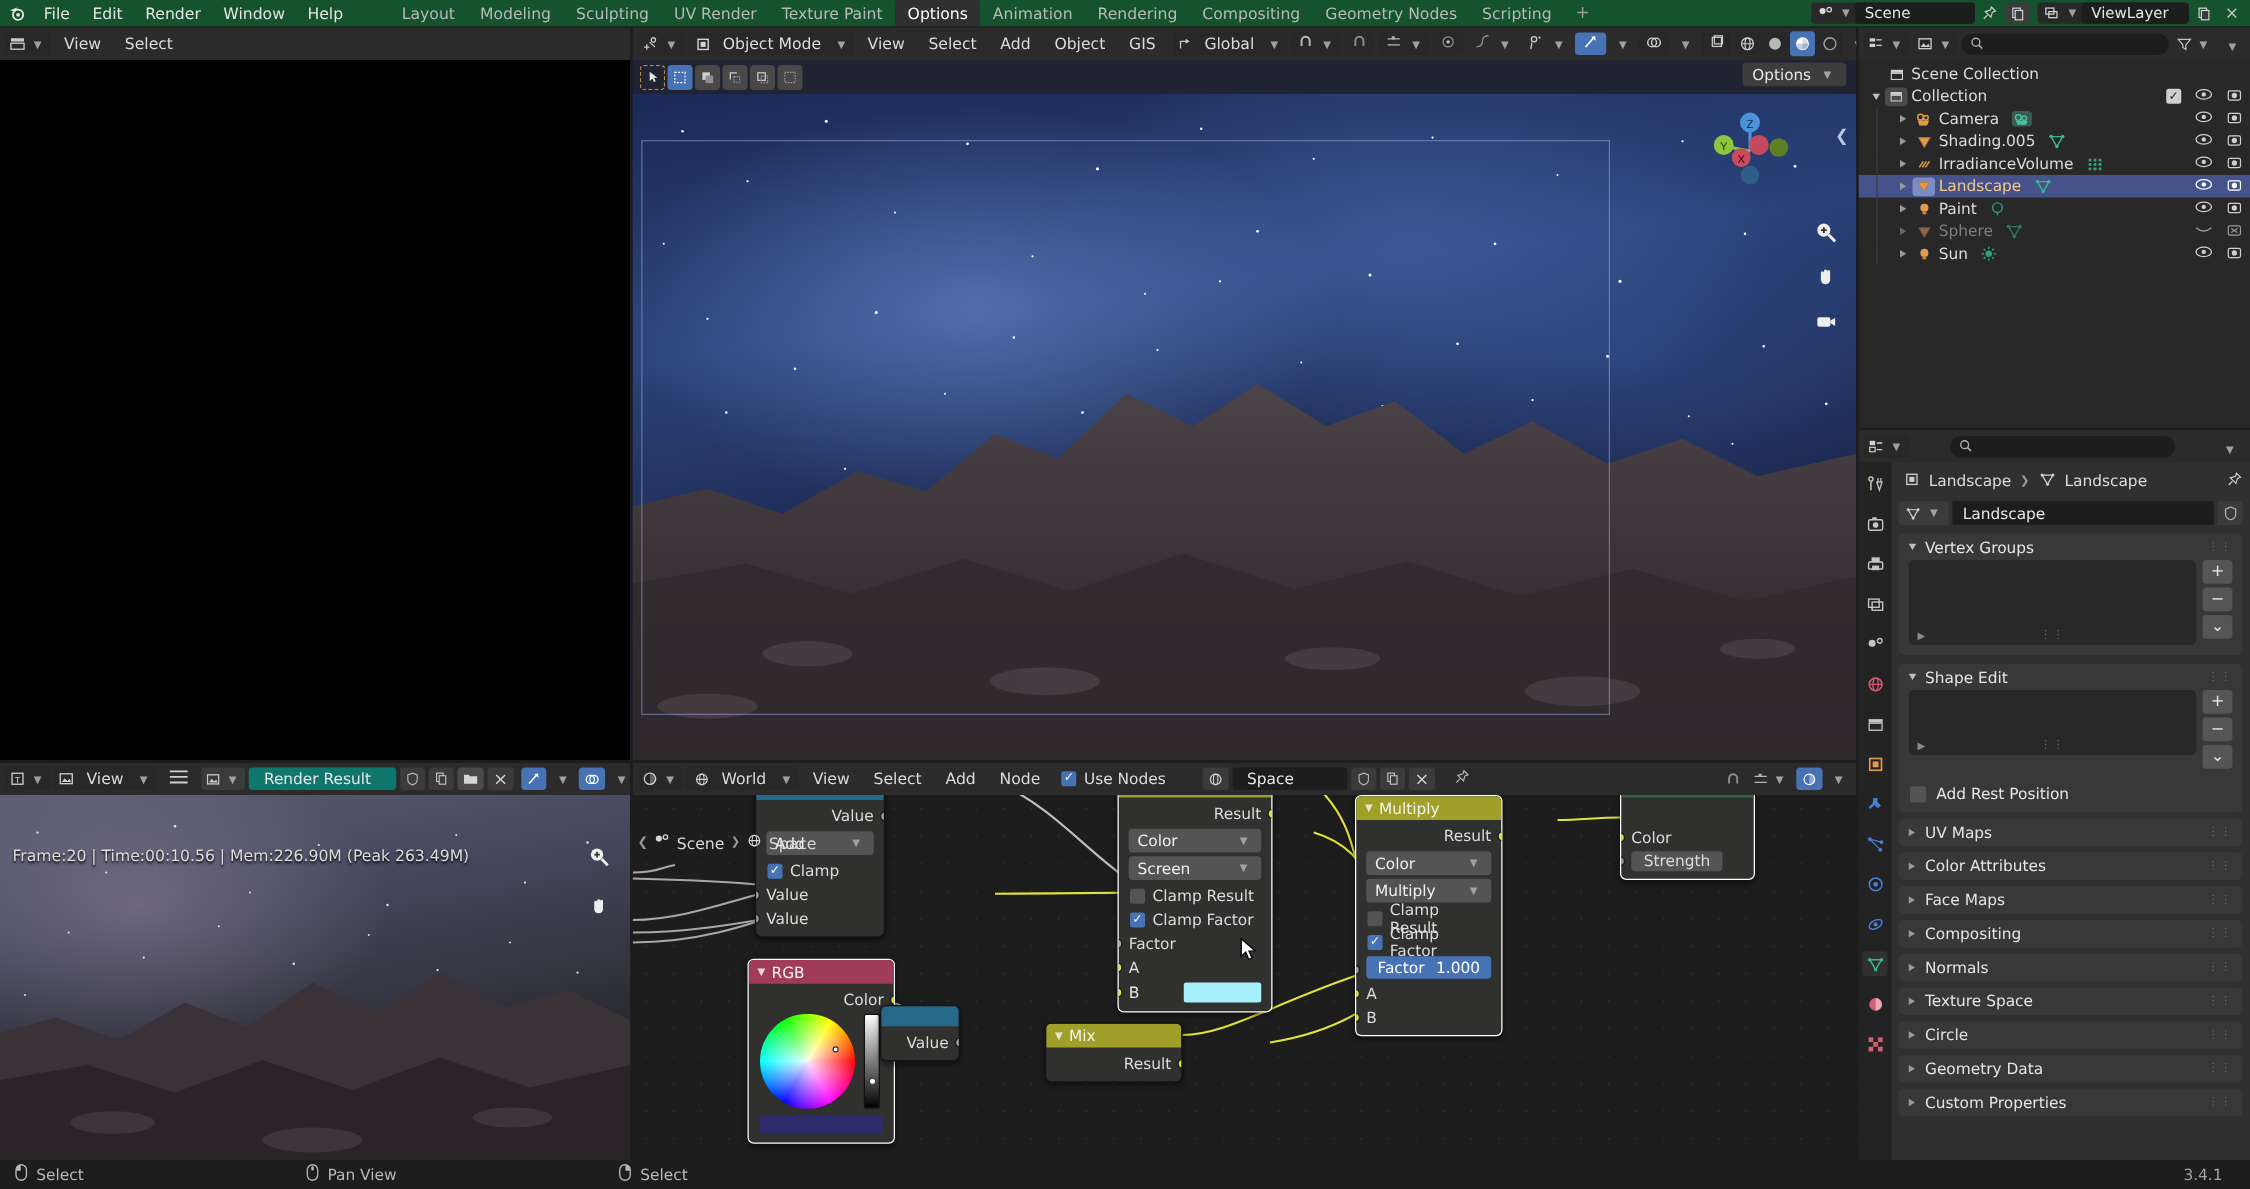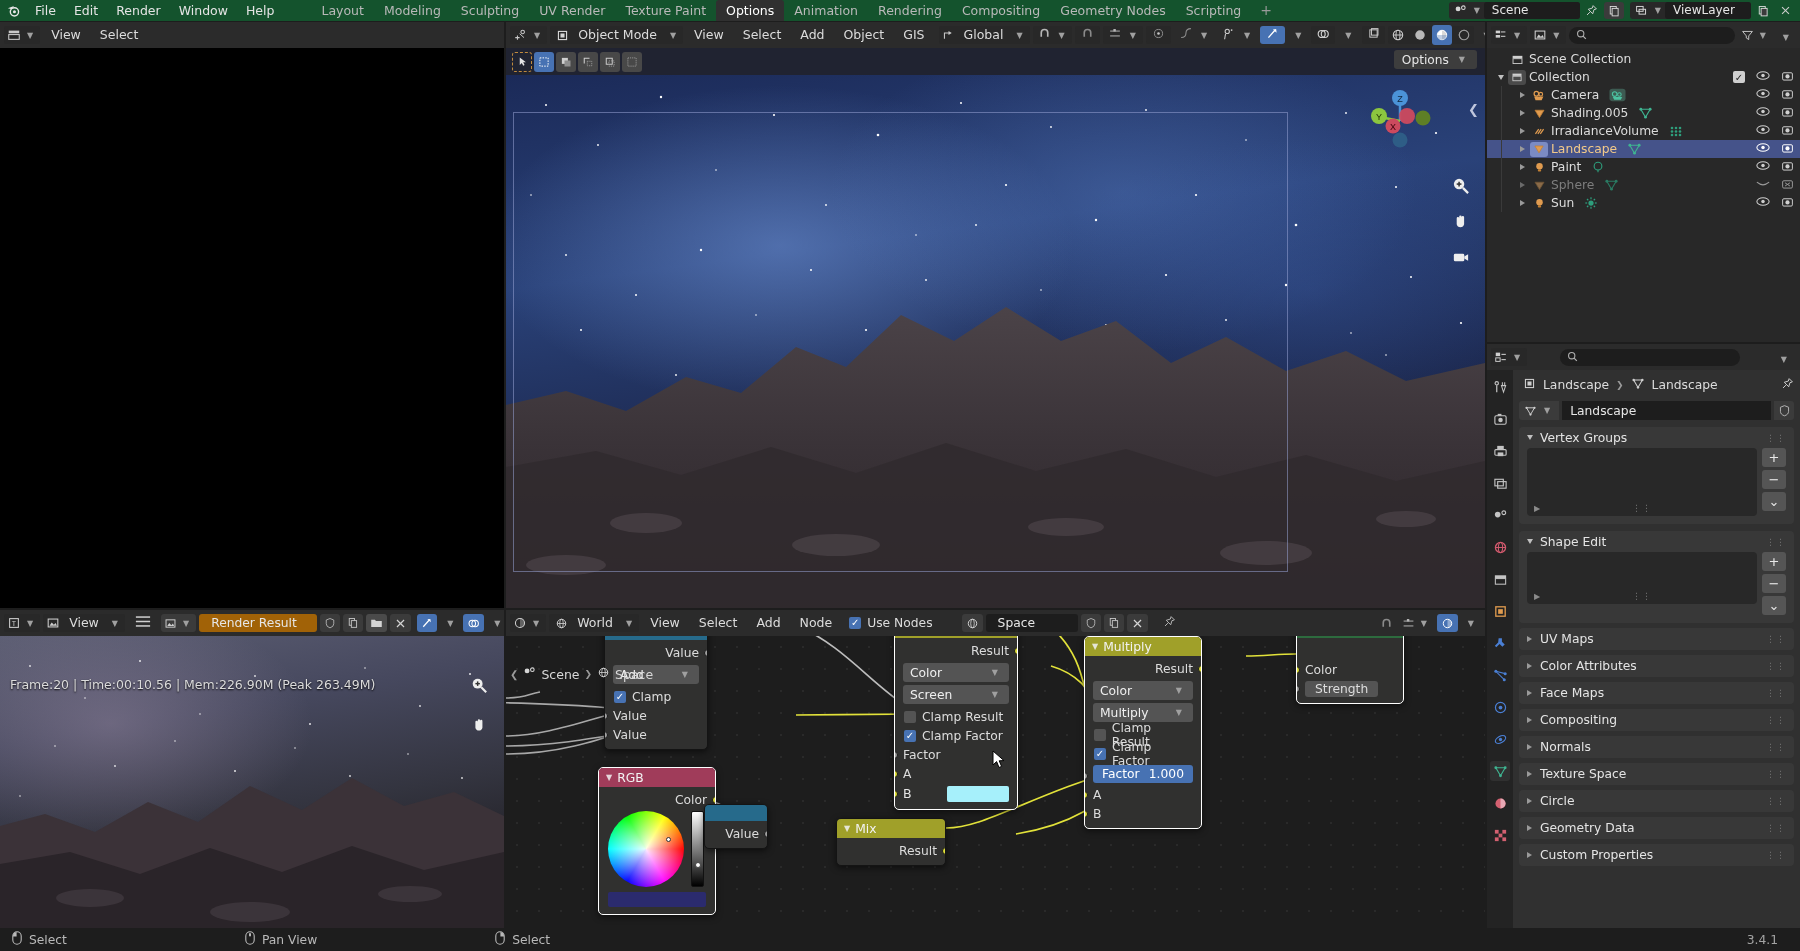--- a/index.html
+++ b/index.html
@@ -616,21 +616,21 @@
           </svg>
       </div>
       <div style="width:8px"></div>
       <div class="hd-btn" style="background:#3b3b3b">
         <svg width="13" height="13" viewBox="0 0 16 16">
             <rect x="2.5" y="3.5" width="11" height="9" fill="none" stroke="#cfcfcf" stroke-width="1.2"></rect>
             <path d="M4 11 L6.5 7.5 L9 10 L11 8 L12.5 11 Z" fill="#cfcfcf"></path>
           </svg>
         <span class="chev">▼</span>
       </div>
-      <div style="background:#a16207;height:18px;line-height:18px;padding:0 12px;border-radius:3px;font-size:12.3px;min-width:118px">Render Result</div>
+      <div style="background:#0f766e;height:18px;line-height:18px;padding:0 12px;border-radius:3px;font-size:12.3px;min-width:118px">Render Result</div>
       <div class="hd-btn" style="background:#3b3b3b;padding:0 4px">
         <svg width="12" height="12" viewBox="0 0 16 16">
             <path d="M8 2 L13 4 L13 9 Q13 13 8 14.5 Q3 13 3 9 L3 4 Z" fill="none" stroke="#b4b4b4" stroke-width="1.2"></path>
           </svg>
       </div>
       <div class="hd-btn" style="background:#3b3b3b;padding:0 4px">
         <svg width="12" height="12" viewBox="0 0 16 16">
             <rect x="3" y="2" width="7" height="9" fill="none" stroke="#c6c6c6" stroke-width="1.2"></rect>
             <rect x="5.8" y="4.8" width="7" height="9" fill="#3b3b3b" stroke="#c6c6c6" stroke-width="1.2"></rect>
           </svg>
@@ -1582,20 +1582,24 @@
           <div class="listbox" style="height:52px">
             <span class="listbox-foot">▶</span>
             <span class="listbox-grip">⋮⋮</span>
           </div>
           <div class="side-col">
             <div class="side-btn">+</div>
             <div class="side-btn">−</div>
             <div class="side-btn">⌄</div>
           </div>
         </div>
+        <div class="cb-line">
+          <span class="cb-sq"></span>
+          <span>Add Rest Position</span>
+        </div>
       </div>
 
       <div class="collapsed-panel">
         <span class="tri-r"></span>
         <span>UV Maps</span>
         <span class="grip">⋮⋮</span>
       </div>
       <div class="collapsed-panel">
         <span class="tri-r"></span>
         <span>Color Attributes</span>

